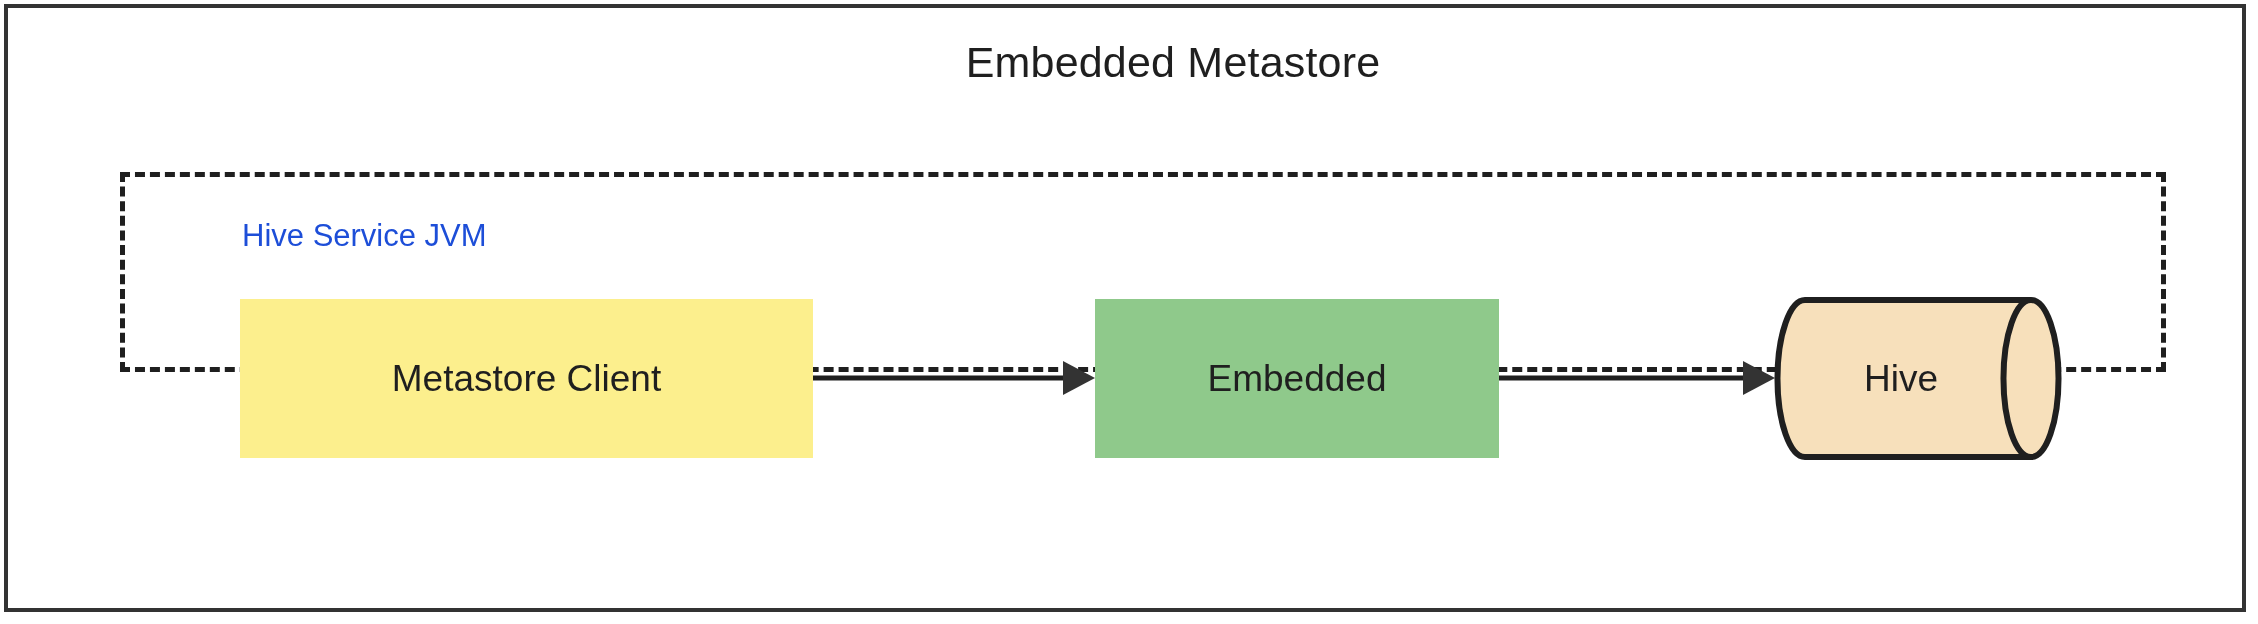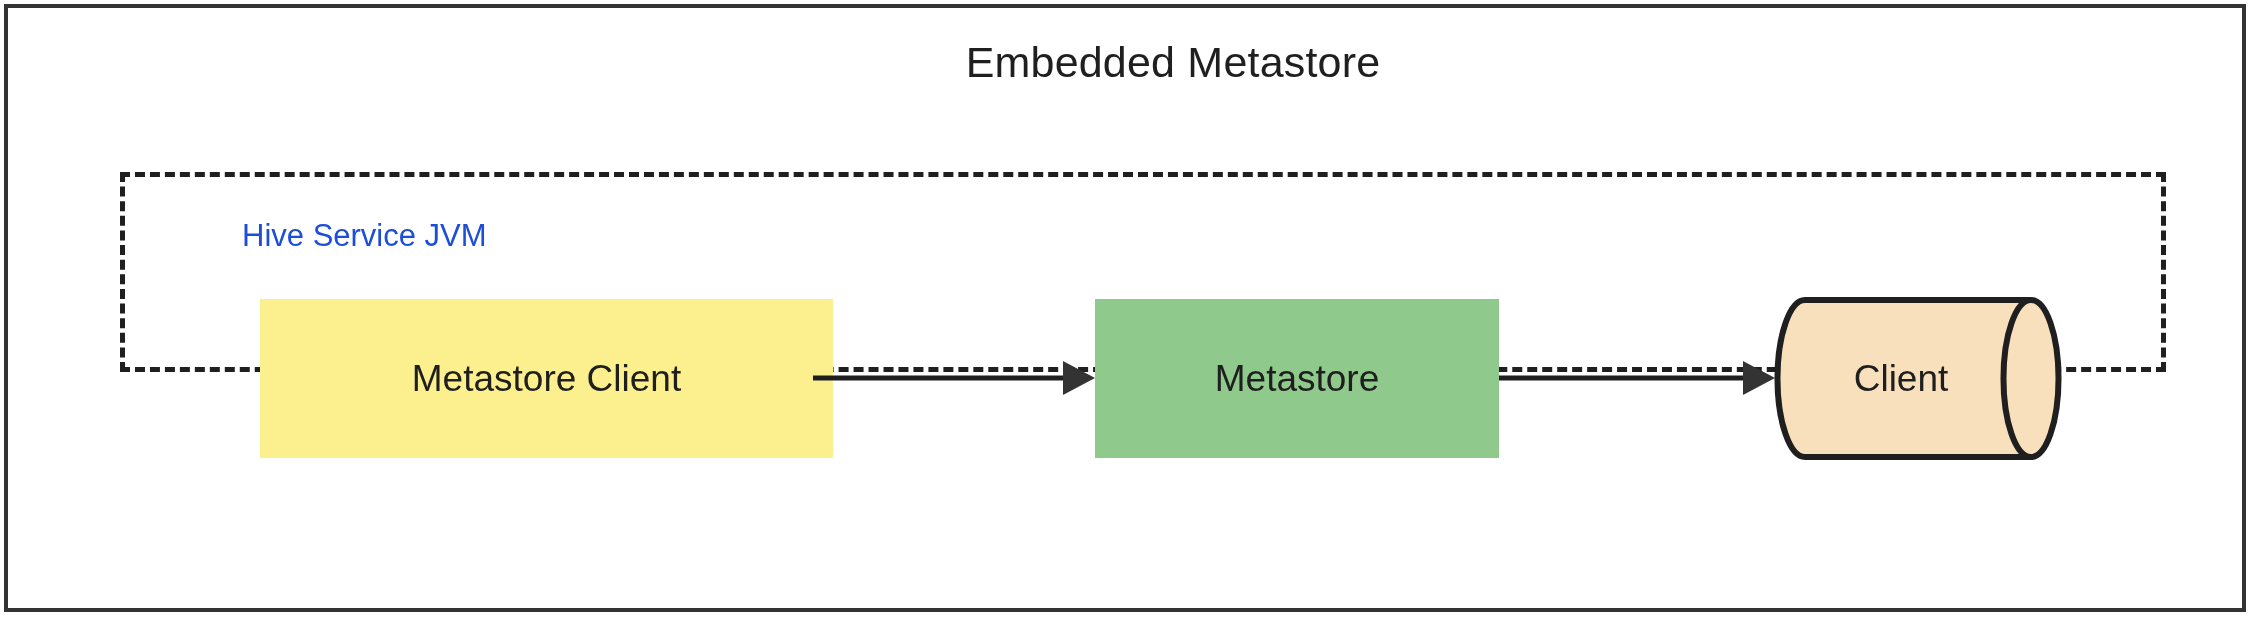--- a/index.html
+++ b/index.html
@@ -77,21 +77,20 @@
     font-size: 37px;
     color: #1f1f1f;
     white-space: nowrap;
   }
 
   .node-metastore-client {
     left: 240px;
     top: 299px;
     width: 573px;
     height: 159px;
-    margin-left: 20px;
   }
 
   .node-metastore {
     left: 1095px;
     top: 299px;
     width: 404px;
     height: 159px;
   }
 
   
@@ -153,31 +152,31 @@
   </div>
 
   <div class="edge edge-client-to-metastore">
     <svg width="282" height="40" viewBox="0 0 282 40">
       <line x1="0" y1="20" x2="262" y2="20" stroke="#1f1f1f" stroke-width="5"></line>
       <polygon points="282,20 250,3 250,37" fill="#333333"></polygon>
     </svg>
   </div>
 
   <div class="node-rect node-metastore" style="background:#8fc98b;">
-    <span>Metastore</span>
+    <span>Embedded</span>
   </div>
 
   <div class="edge edge-metastore-to-derby">
     <svg width="276" height="40" viewBox="0 0 276 40">
       <line x1="0" y1="20" x2="256" y2="20" stroke="#1f1f1f" stroke-width="5"></line>
       <polygon points="276,20 244,3 244,37" fill="#333333"></polygon>
     </svg>
   </div>
 
   <div class="node-derby">
     <svg viewBox="0 0 286 163" preserveAspectRatio="none">
       <path d="M 30 3 L 256 3 A 27 77 0 0 1 256 160 L 30 160 A 27 77 0 0 1 30 3 Z" fill="#f7e0bb" stroke="#1f1f1f" stroke-width="6" stroke-linejoin="round"></path>
       <path d="M 256 3 A 27 77 0 0 0 256 160" fill="none" stroke="#1f1f1f" stroke-width="6"></path>
     </svg>
-    <div class="derby-label">Client</div>
+    <div class="derby-label">Hive</div>
   </div>
 
 </div>
 
 </body></html>

